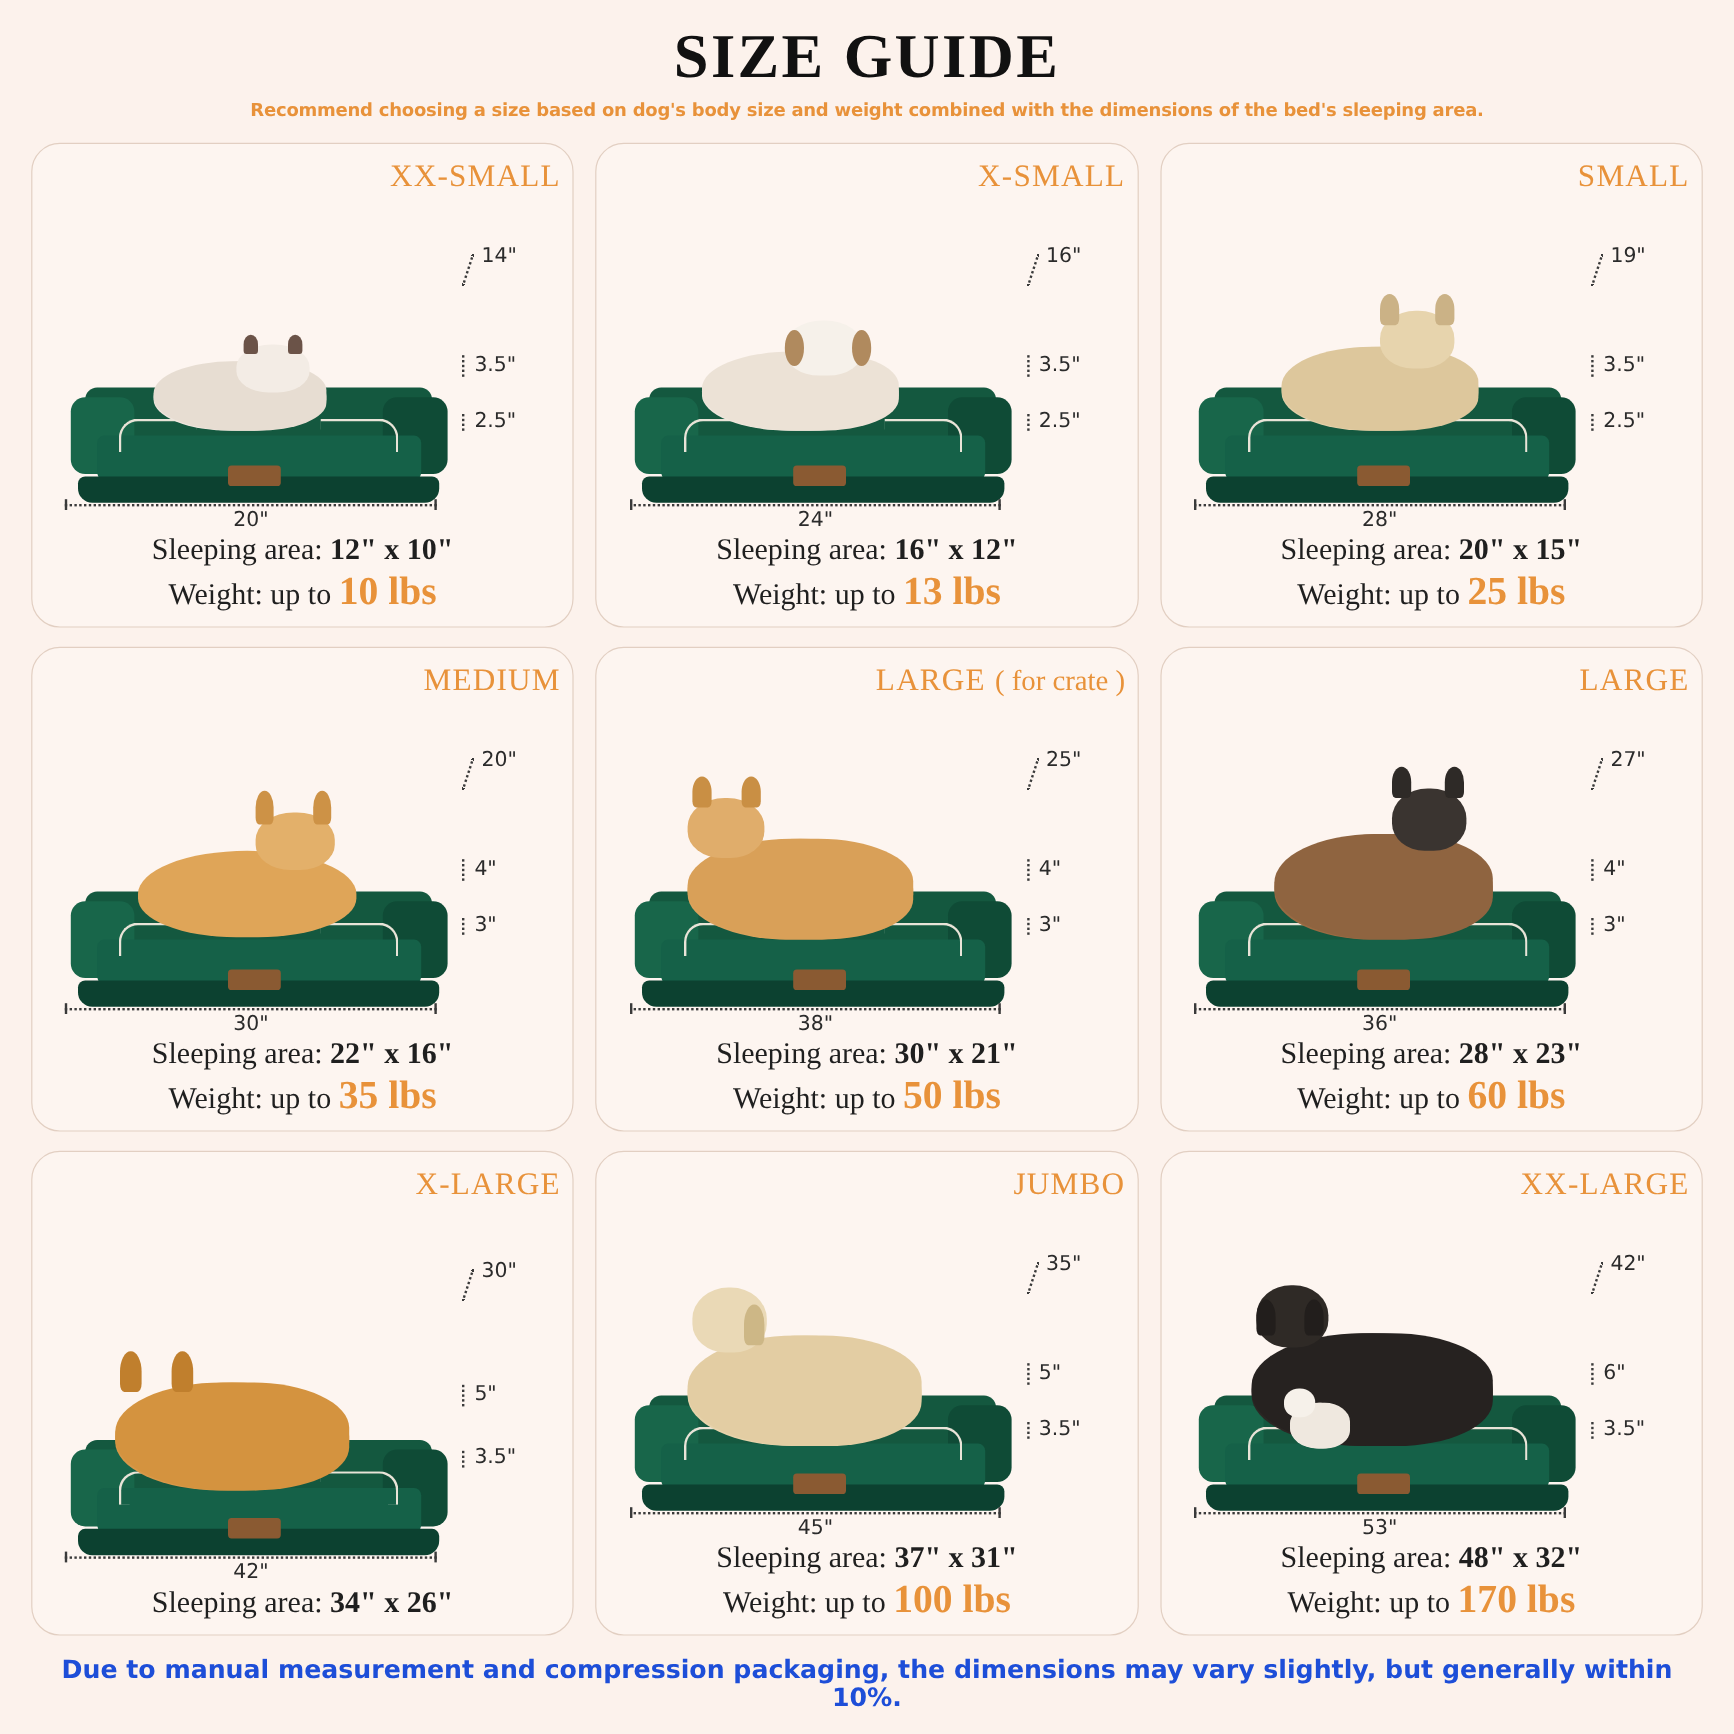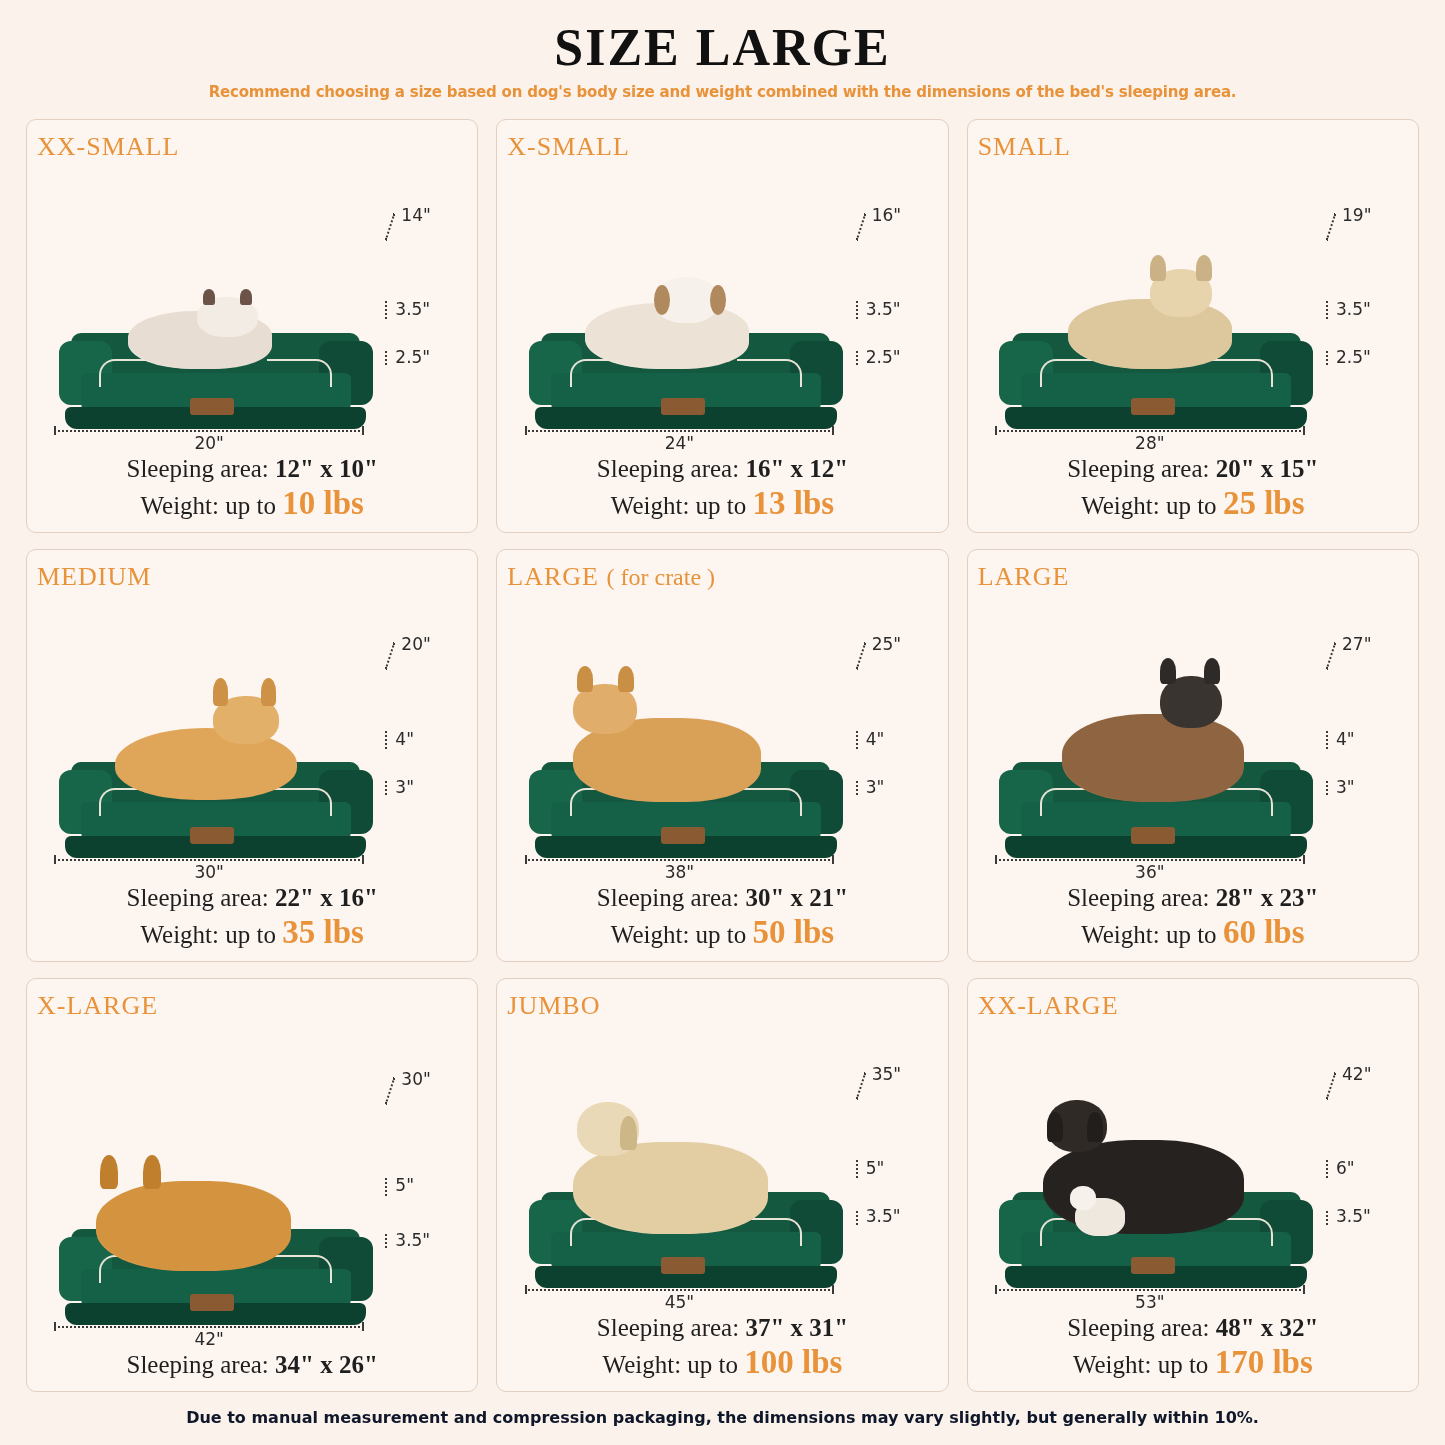--- a/index.html
+++ b/index.html
@@ -43,25 +43,25 @@
   }
   .grid {
     flex: 1;
     display: grid;
     grid-template-columns: repeat(3, 1fr);
     grid-template-rows: repeat(3, 1fr);
     gap: 16px 18px;
   }
   .card {
     border: 1px solid #e2cfc2;
-    border-radius: 10px;
+    border-radius: 24px;
     background: #fdf5f0;
     display: flex;
     flex-direction: column;
-    align-items: flex-start;
+    align-items: flex-end;
     padding: 8px 10px 10px 10px;
     box-sizing: border-box;
     position: relative;
   }
   .card-title {
     font-family: "Liberation Serif", serif;
     font-size: 26px;
     color: #e8923a;
     letter-spacing: 1px;
     margin-top: 4px;
@@ -254,31 +254,31 @@
   }
   .specs .weight .big {
     font-weight: bold;
     font-size: 33px;
     color: #e8923a;
   }
   .footer {
     text-align: center;
     font-family: "DejaVu Sans", sans-serif;
     font-weight: bold;
-    font-size: 16px;
-    color: #0f172a;
+    font-size: 21px;
+    color: #1d4ed8;
     padding: 16px 0 8px 0;
   }
 </style>
 </head>
 <body>
 
 <div class="page">
 
-  <div class="title">SIZE LARGE</div>
+  <div class="title">SIZE GUIDE</div>
   <div class="subtitle">Recommend choosing a size based on dog's body size and weight combined with the dimensions of the bed's sleeping area.</div>
 
   <div class="grid">
 
     <div class="card">
       <div class="card-title">
         <span>XX-SMALL</span>
         <span class="note"></span>
       </div>
       <div class="illus">

